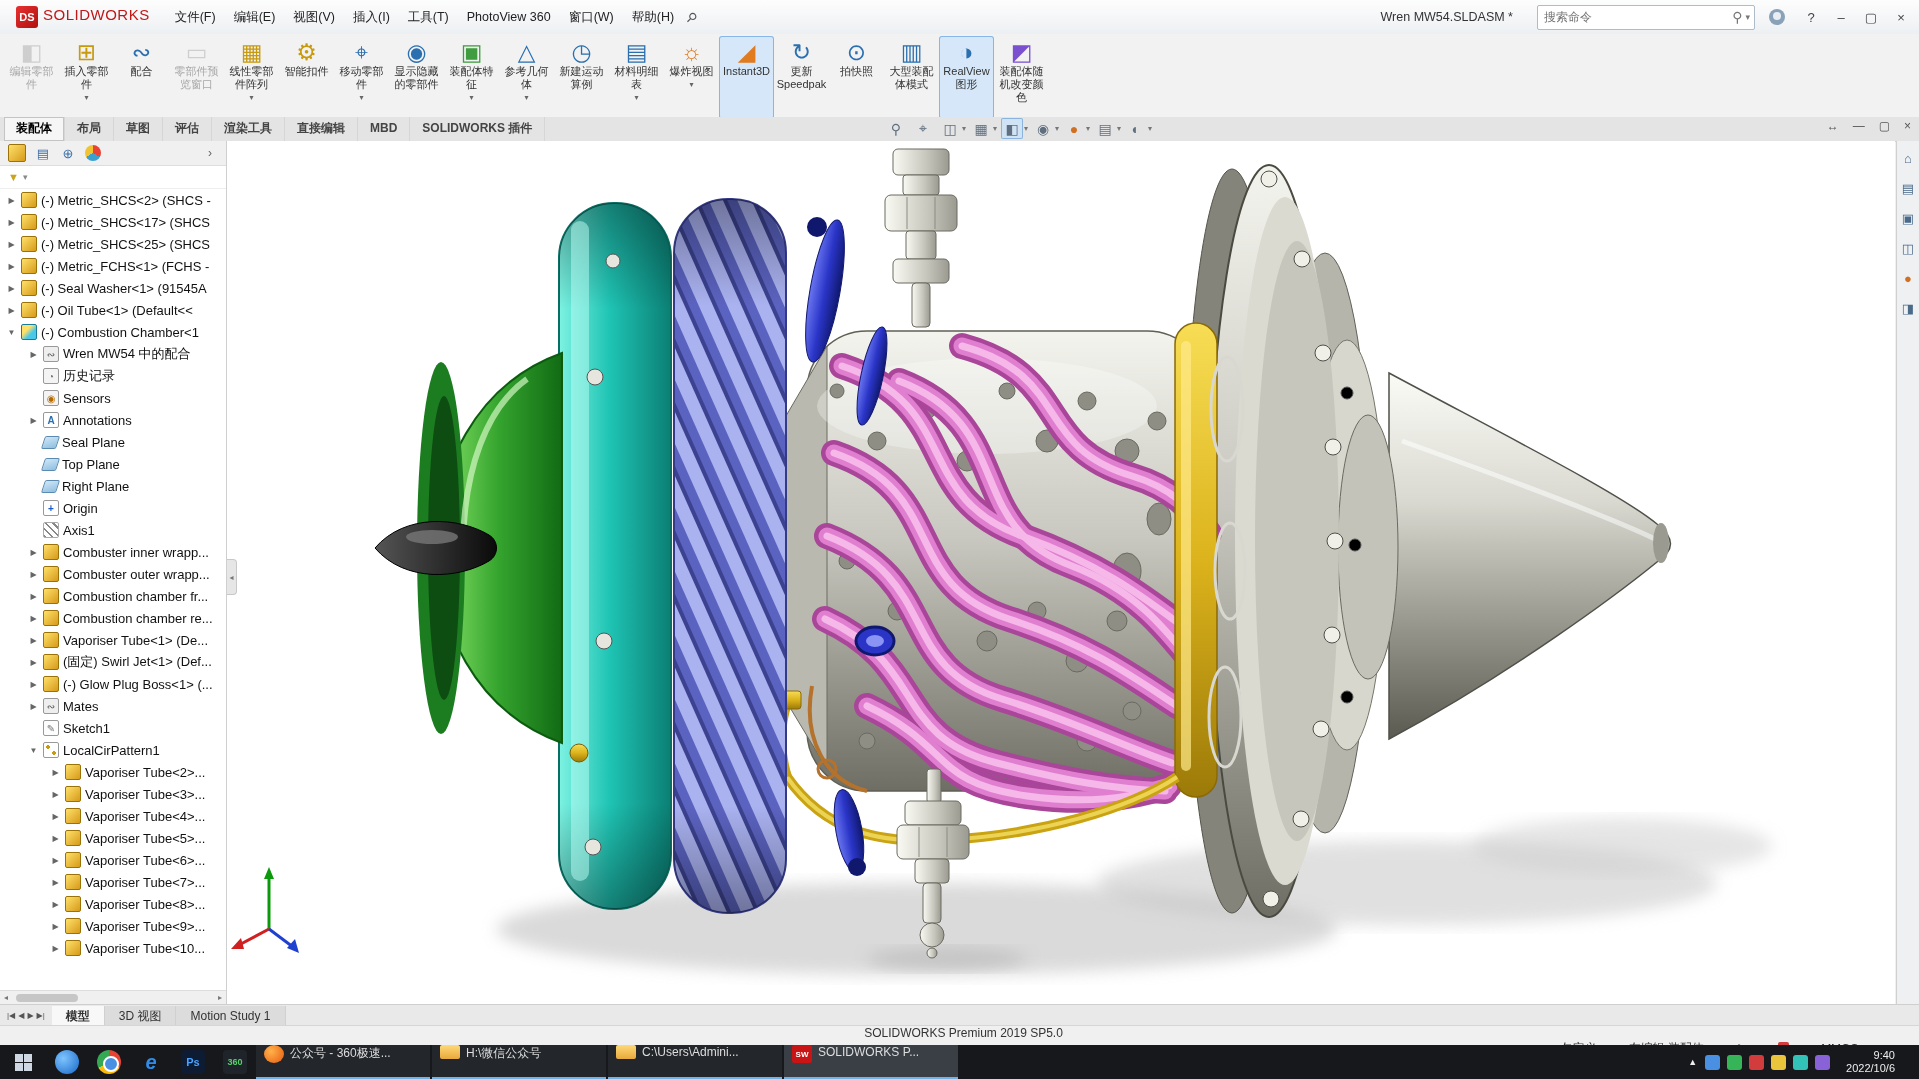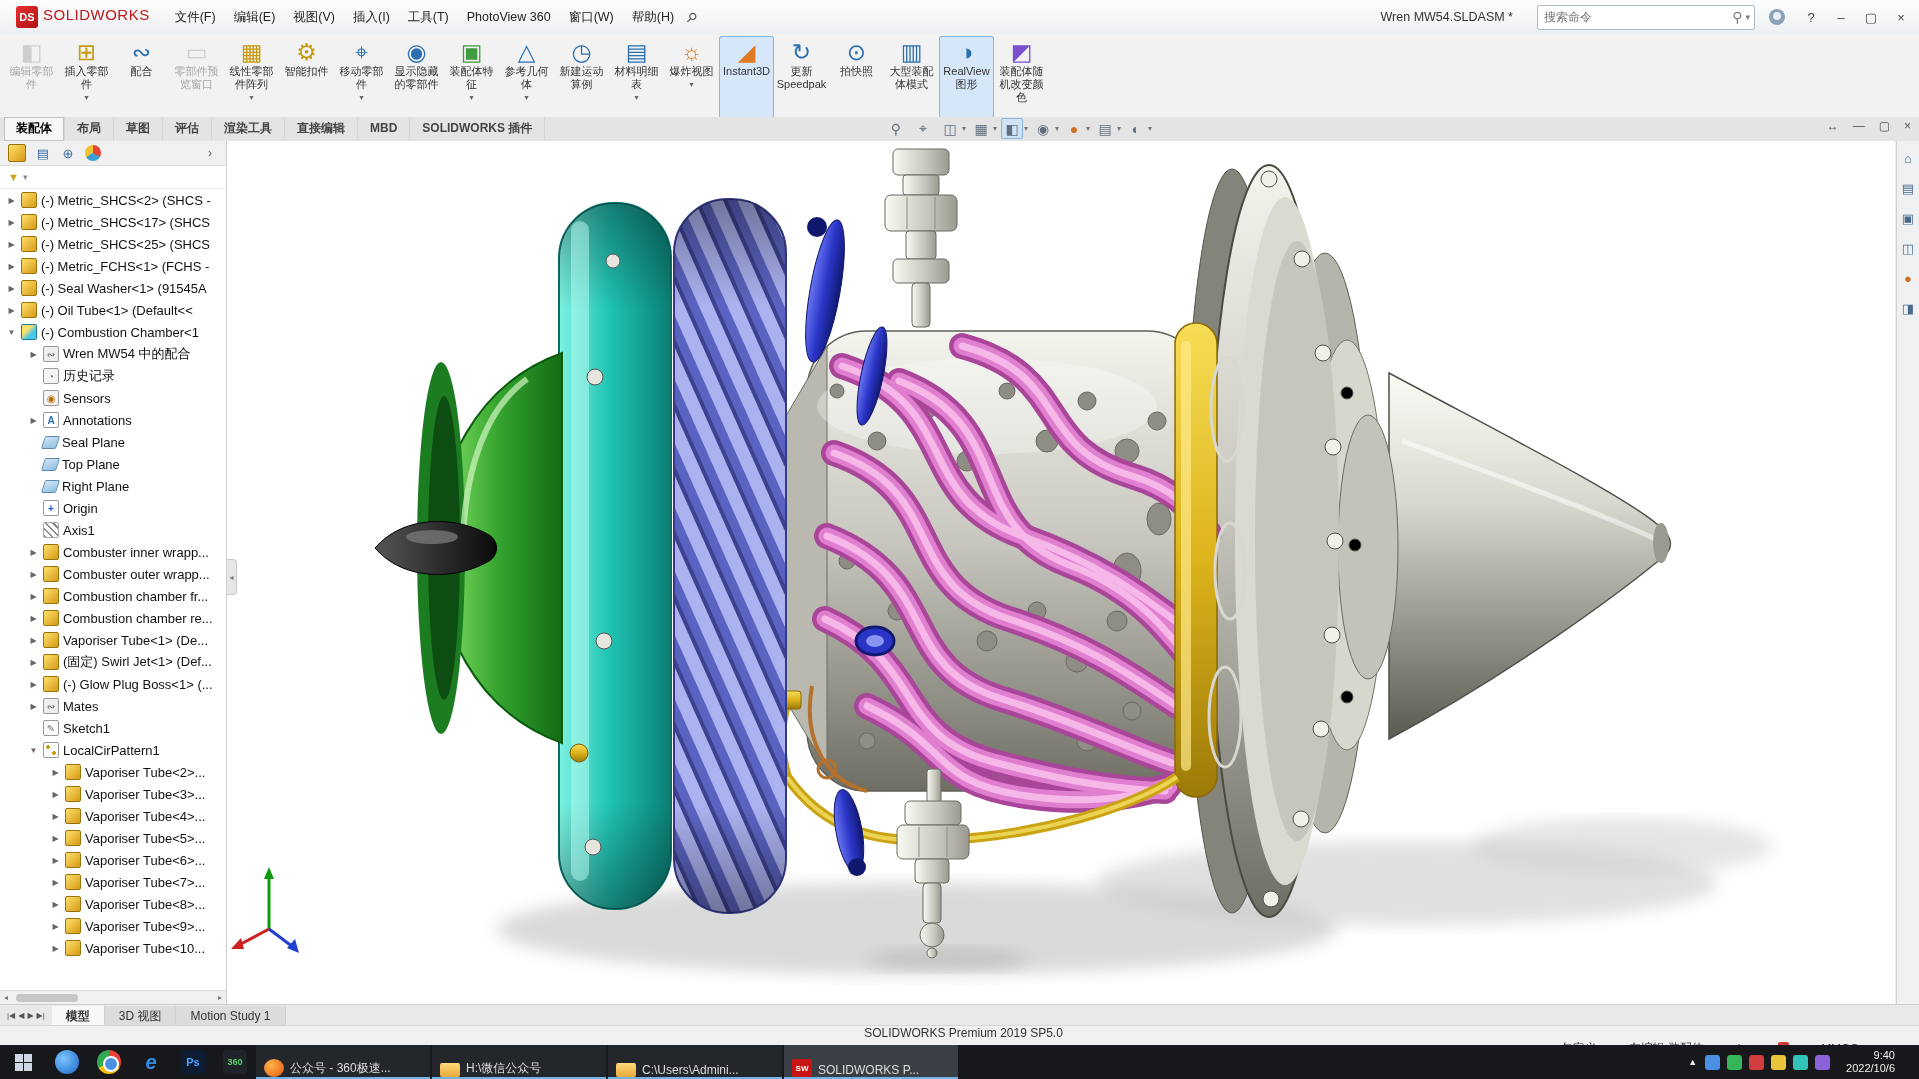--- a/index.html
+++ b/index.html
@@ -105,21 +105,21 @@
   .winlogo{display:grid;grid-template-columns:8px 8px;grid-template-rows:8px 8px;gap:1px;}
   .winlogo div{background:#cfd8e2;}
   .qicon{width:42px;display:flex;align-items:center;justify-content:center;}
   .qi{width:24px;height:24px;border-radius:50%;display:flex;align-items:center;justify-content:center;}
   .qi-blue{background:radial-gradient(circle at 35% 35%,#7fc4ff,#1668c8);}
   .qi-chrome{background:conic-gradient(#e84335 0 120deg,#fbbc05 120deg 240deg,#34a853 240deg 360deg);position:relative;}
   .qi-chrome::after{content:"";position:absolute;left:6px;top:6px;width:12px;height:12px;border-radius:50%;background:#4a90e2;border:2px solid #fff;}
   .qi-edge{color:#2f8ce8;font-weight:bold;font-size:20px;font-style:italic;}
   .qi-ps{border-radius:4px;background:#0d1c33;color:#4aa3ff;font-size:11px;font-weight:bold;}
   .qi-360{border-radius:4px;background:#1f242b;color:#57d06a;font-size:9px;font-weight:bold;}
-  .app{width:174px;display:flex;align-items:flex-end;gap:6px;padding:0 8px;background:#23262b;border-bottom:2px solid #6fb3e8;
+  .app{width:174px;display:flex;align-items:flex-start;gap:6px;padding:0 8px;background:#23262b;border-bottom:2px solid #6fb3e8;
        margin-right:2px;font-size:12px;overflow:hidden;white-space:nowrap;box-sizing:border-box;}
   .app.active{background:#3a3f46;}
   .aplabel{overflow:hidden;text-overflow:ellipsis;}
   .ai{width:20px;height:18px;flex:none;display:flex;align-items:center;justify-content:center;}
   .ai-360o{background:radial-gradient(circle at 35% 35%,#ffb24a,#e85a10);border-radius:50%;}
   .ai-folder{height:14px;background:linear-gradient(#ffd978,#e8a93c);border-radius:2px;}
   .ai-sw{background:#c81414;color:#fff;font-size:8px;font-weight:bold;border-radius:2px;}
   .tray{margin-left:auto;display:flex;align-items:center;gap:8px;padding-right:2px;}
   .collapse{font-size:9px;color:#eee;}
   .tico{width:15px;height:15px;border-radius:3px;}

